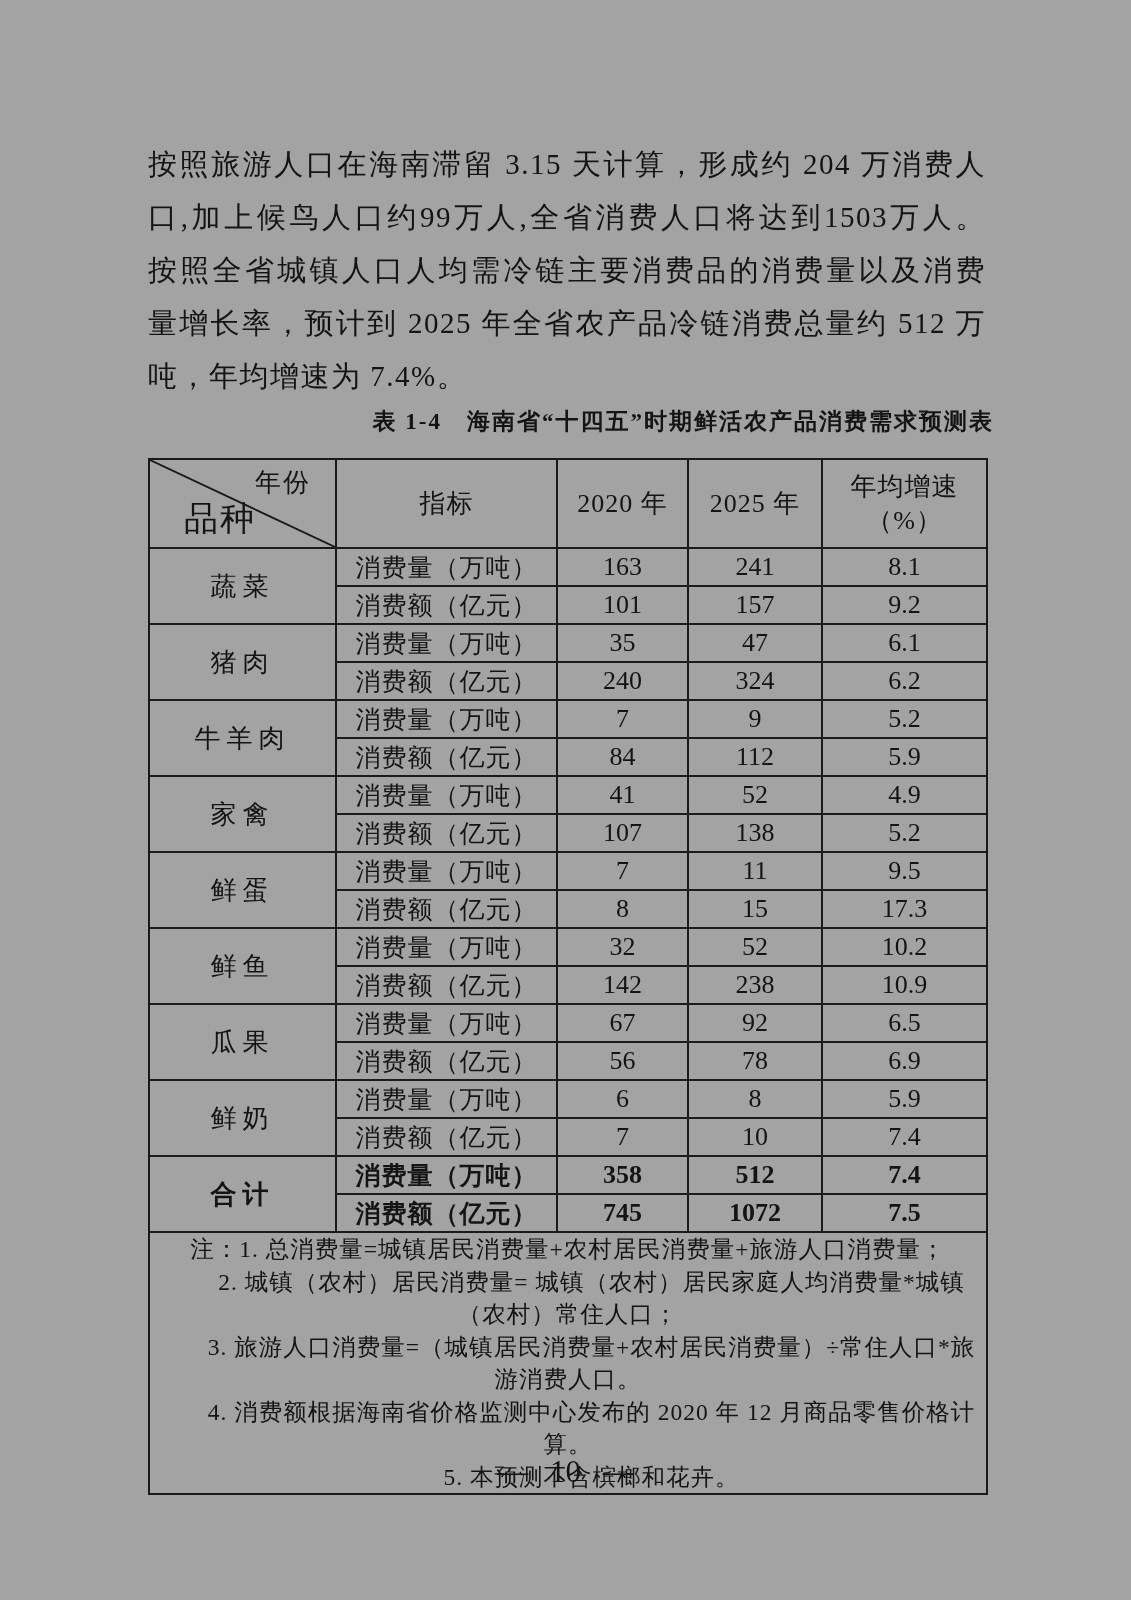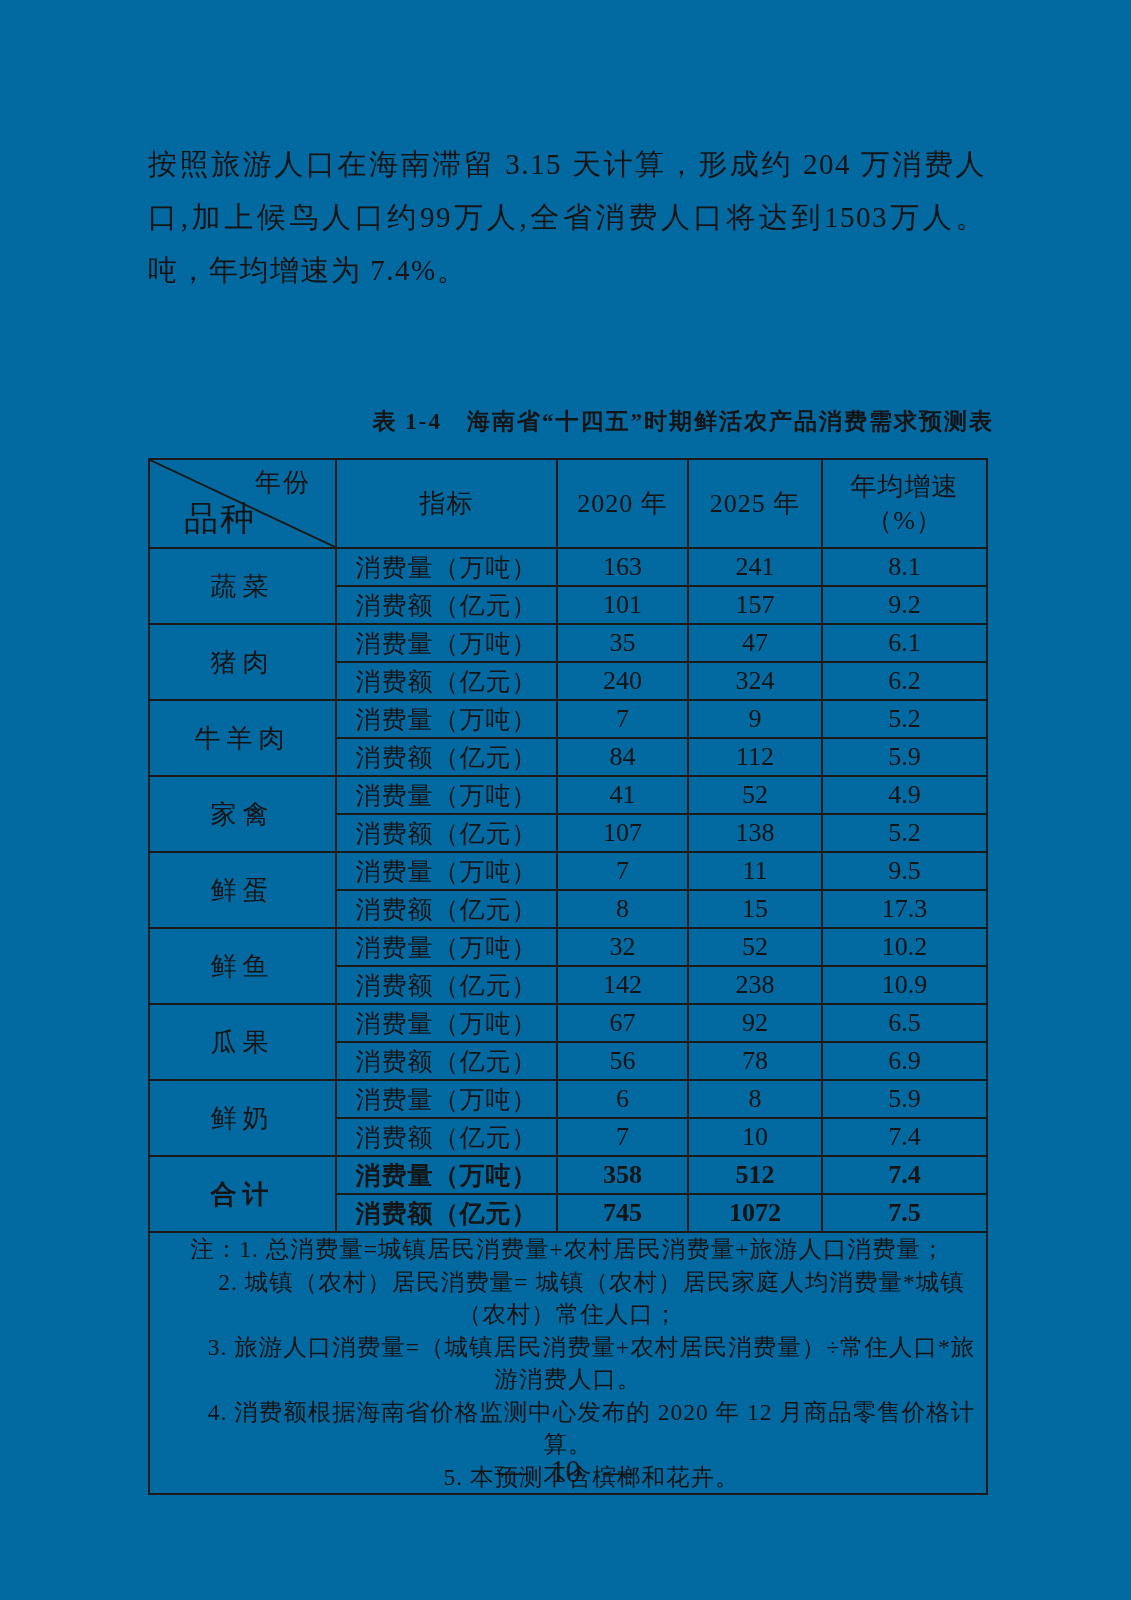--- a/index.html
+++ b/index.html
@@ -1,21 +1,21 @@
 <!DOCTYPE html>
 <html><head>
 <meta charset="utf-8">
 <style>
   html, body { margin: 0; padding: 0; background: #f4f4f4; }
   .page {
     position: relative;
     width: 1131px;
     height: 1600px;
     margin: 0 auto;
-    background: #0369a1;
+    background: #a3a3a3;
     color: #141414;
     font-family: "Liberation Serif", "DejaVu Serif", serif;
     overflow: hidden;
   }
   
   .para {
     position: absolute;
     top: 138px;
     left: 148px;
     width: 838px;
@@ -92,20 +92,22 @@
   }
 </style>
 </head>
 <body>
 
 <div class="page">
 
   <div class="para">
     <div class="para-line fill">按照旅游人口在海南滞留 3.15 天计算，形成约 204 万消费人</div>
     <div class="para-line fill">口,加上候鸟人口约99万人,全省消费人口将达到1503万人。</div>
+    <div class="para-line fill">按照全省城镇人口人均需冷链主要消费品的消费量以及消费</div>
+    <div class="para-line fill">量增长率，预计到 2025 年全省农产品冷链消费总量约 512 万</div>
     <div class="para-line">吨，年均增速为 7.4%。</div>
   </div>
 
   <div class="table-title">表 1-4　海南省“十四五”时期鲜活农产品消费需求预测表</div>
 
   <table class="forecast">
     <colgroup>
       <col class="col-cat">
         <col class="col-ind">
         <col class="col-y20">

